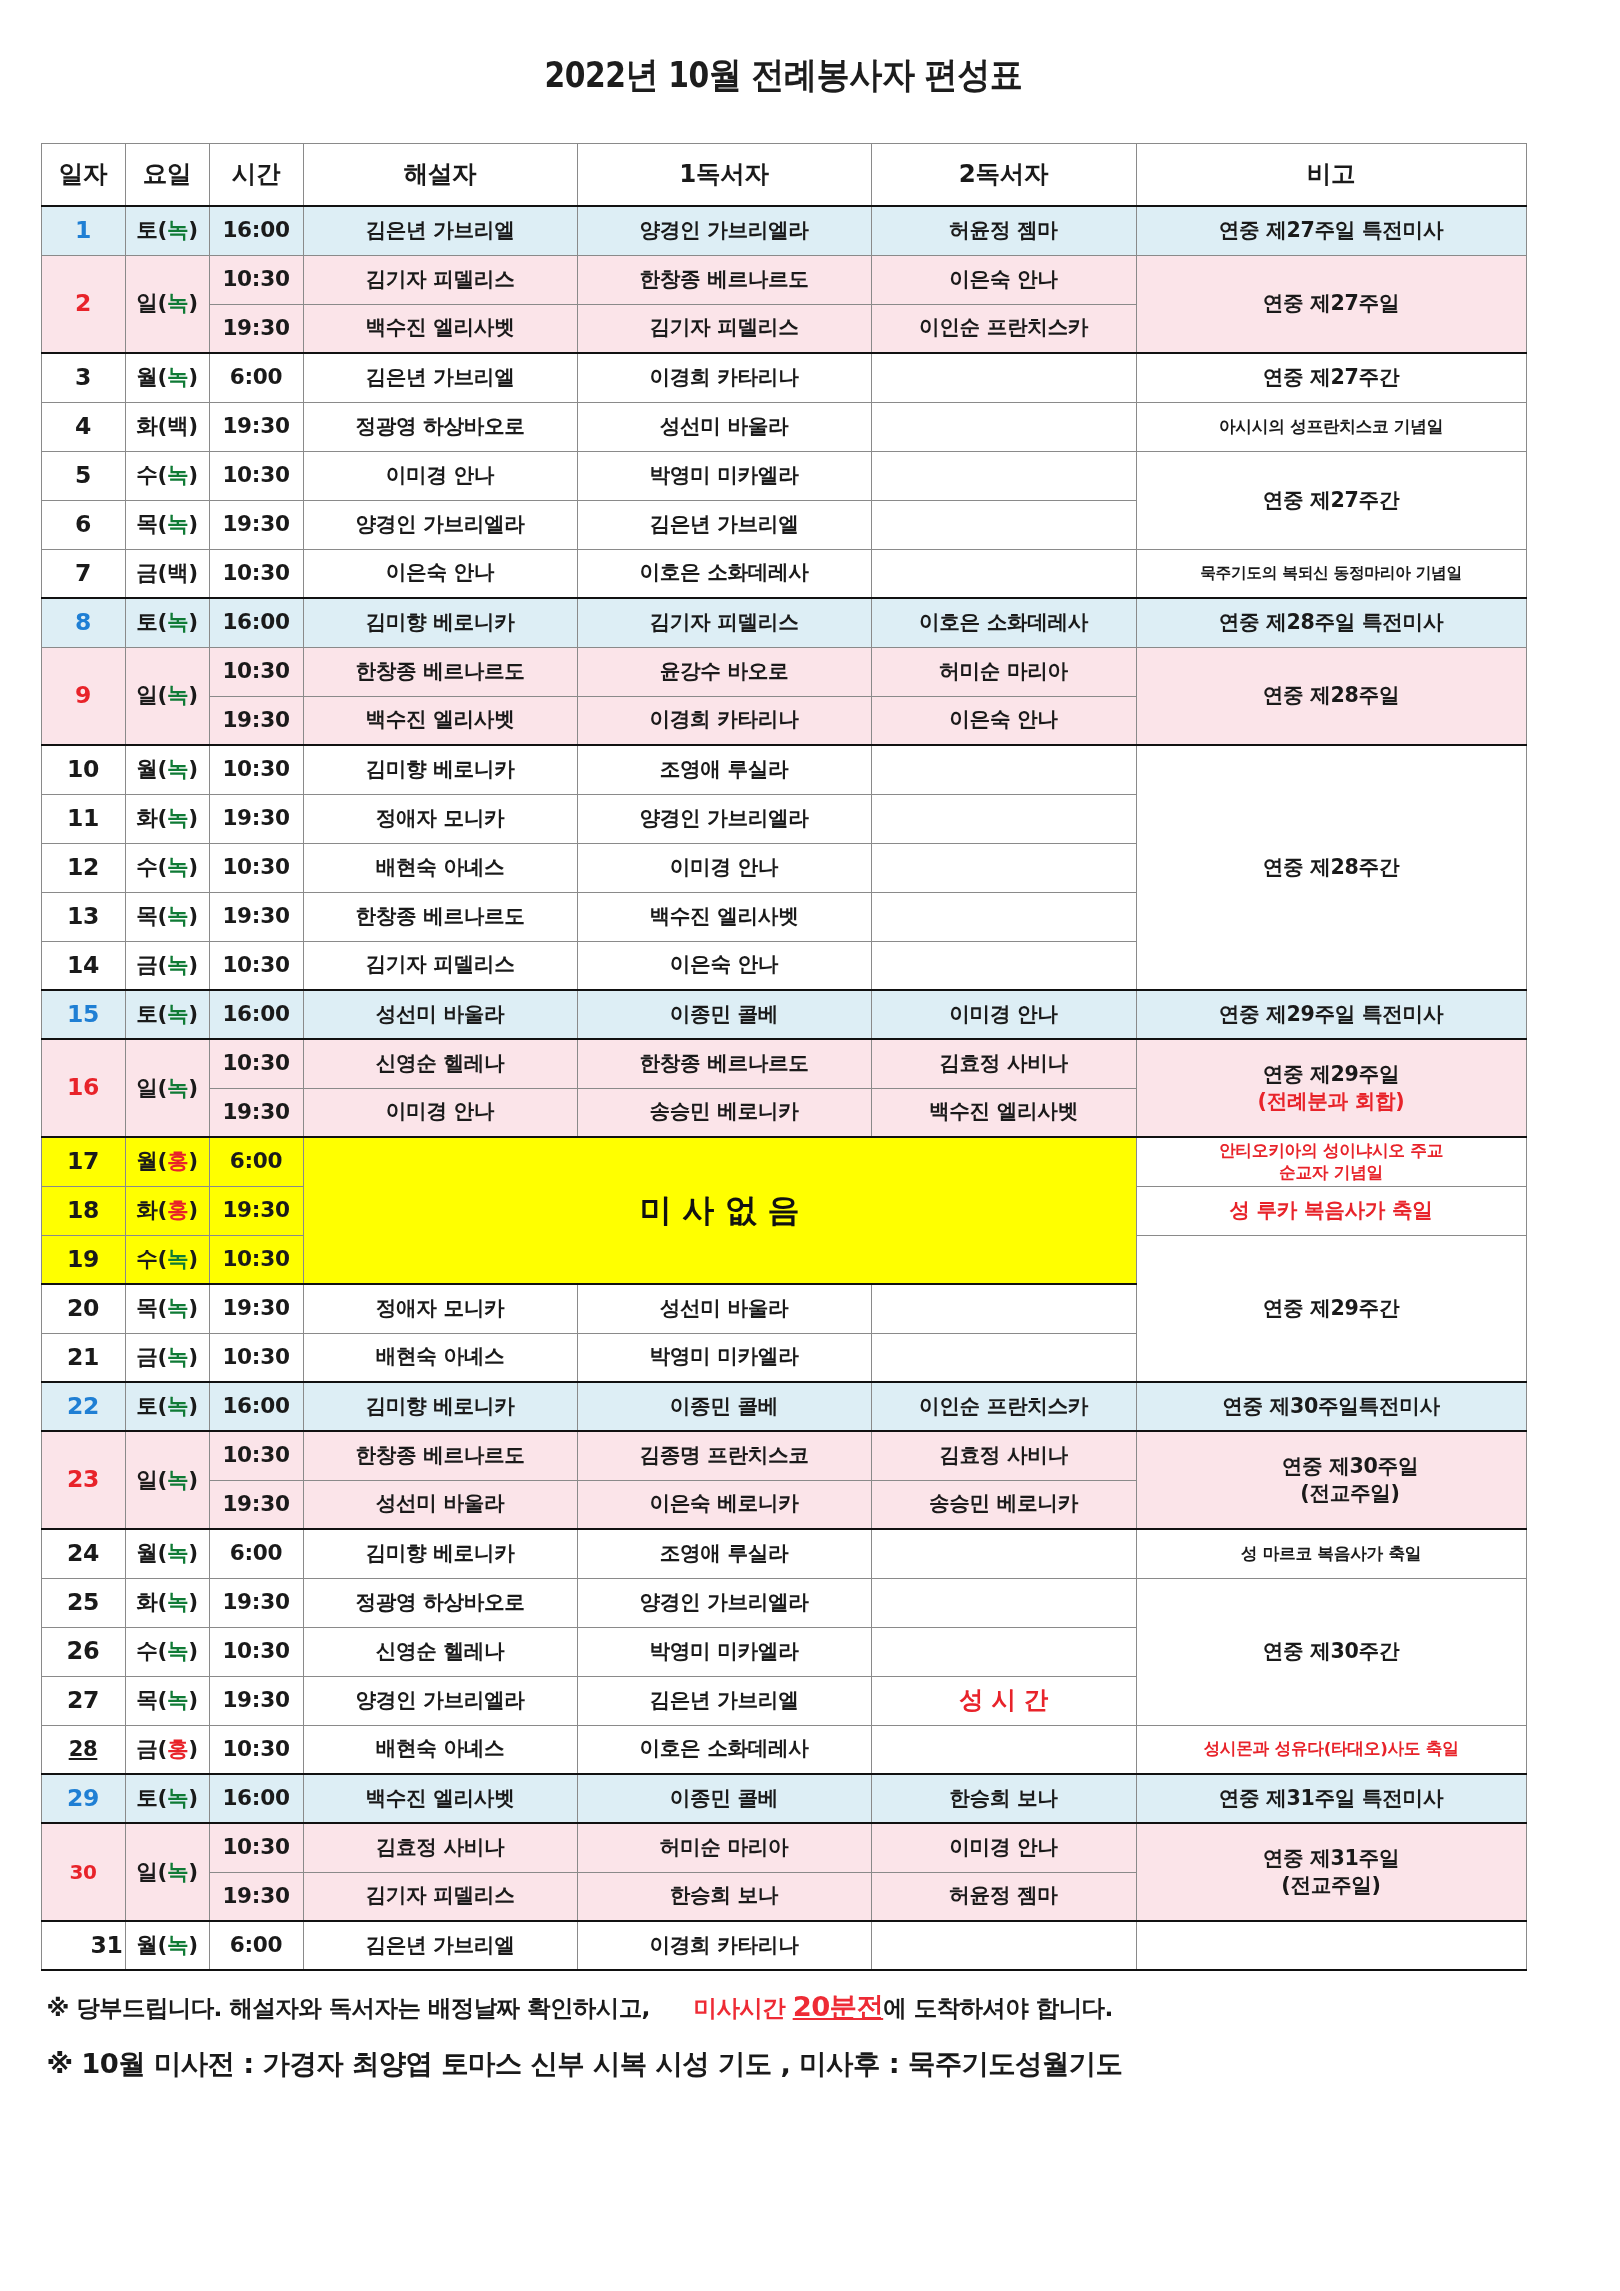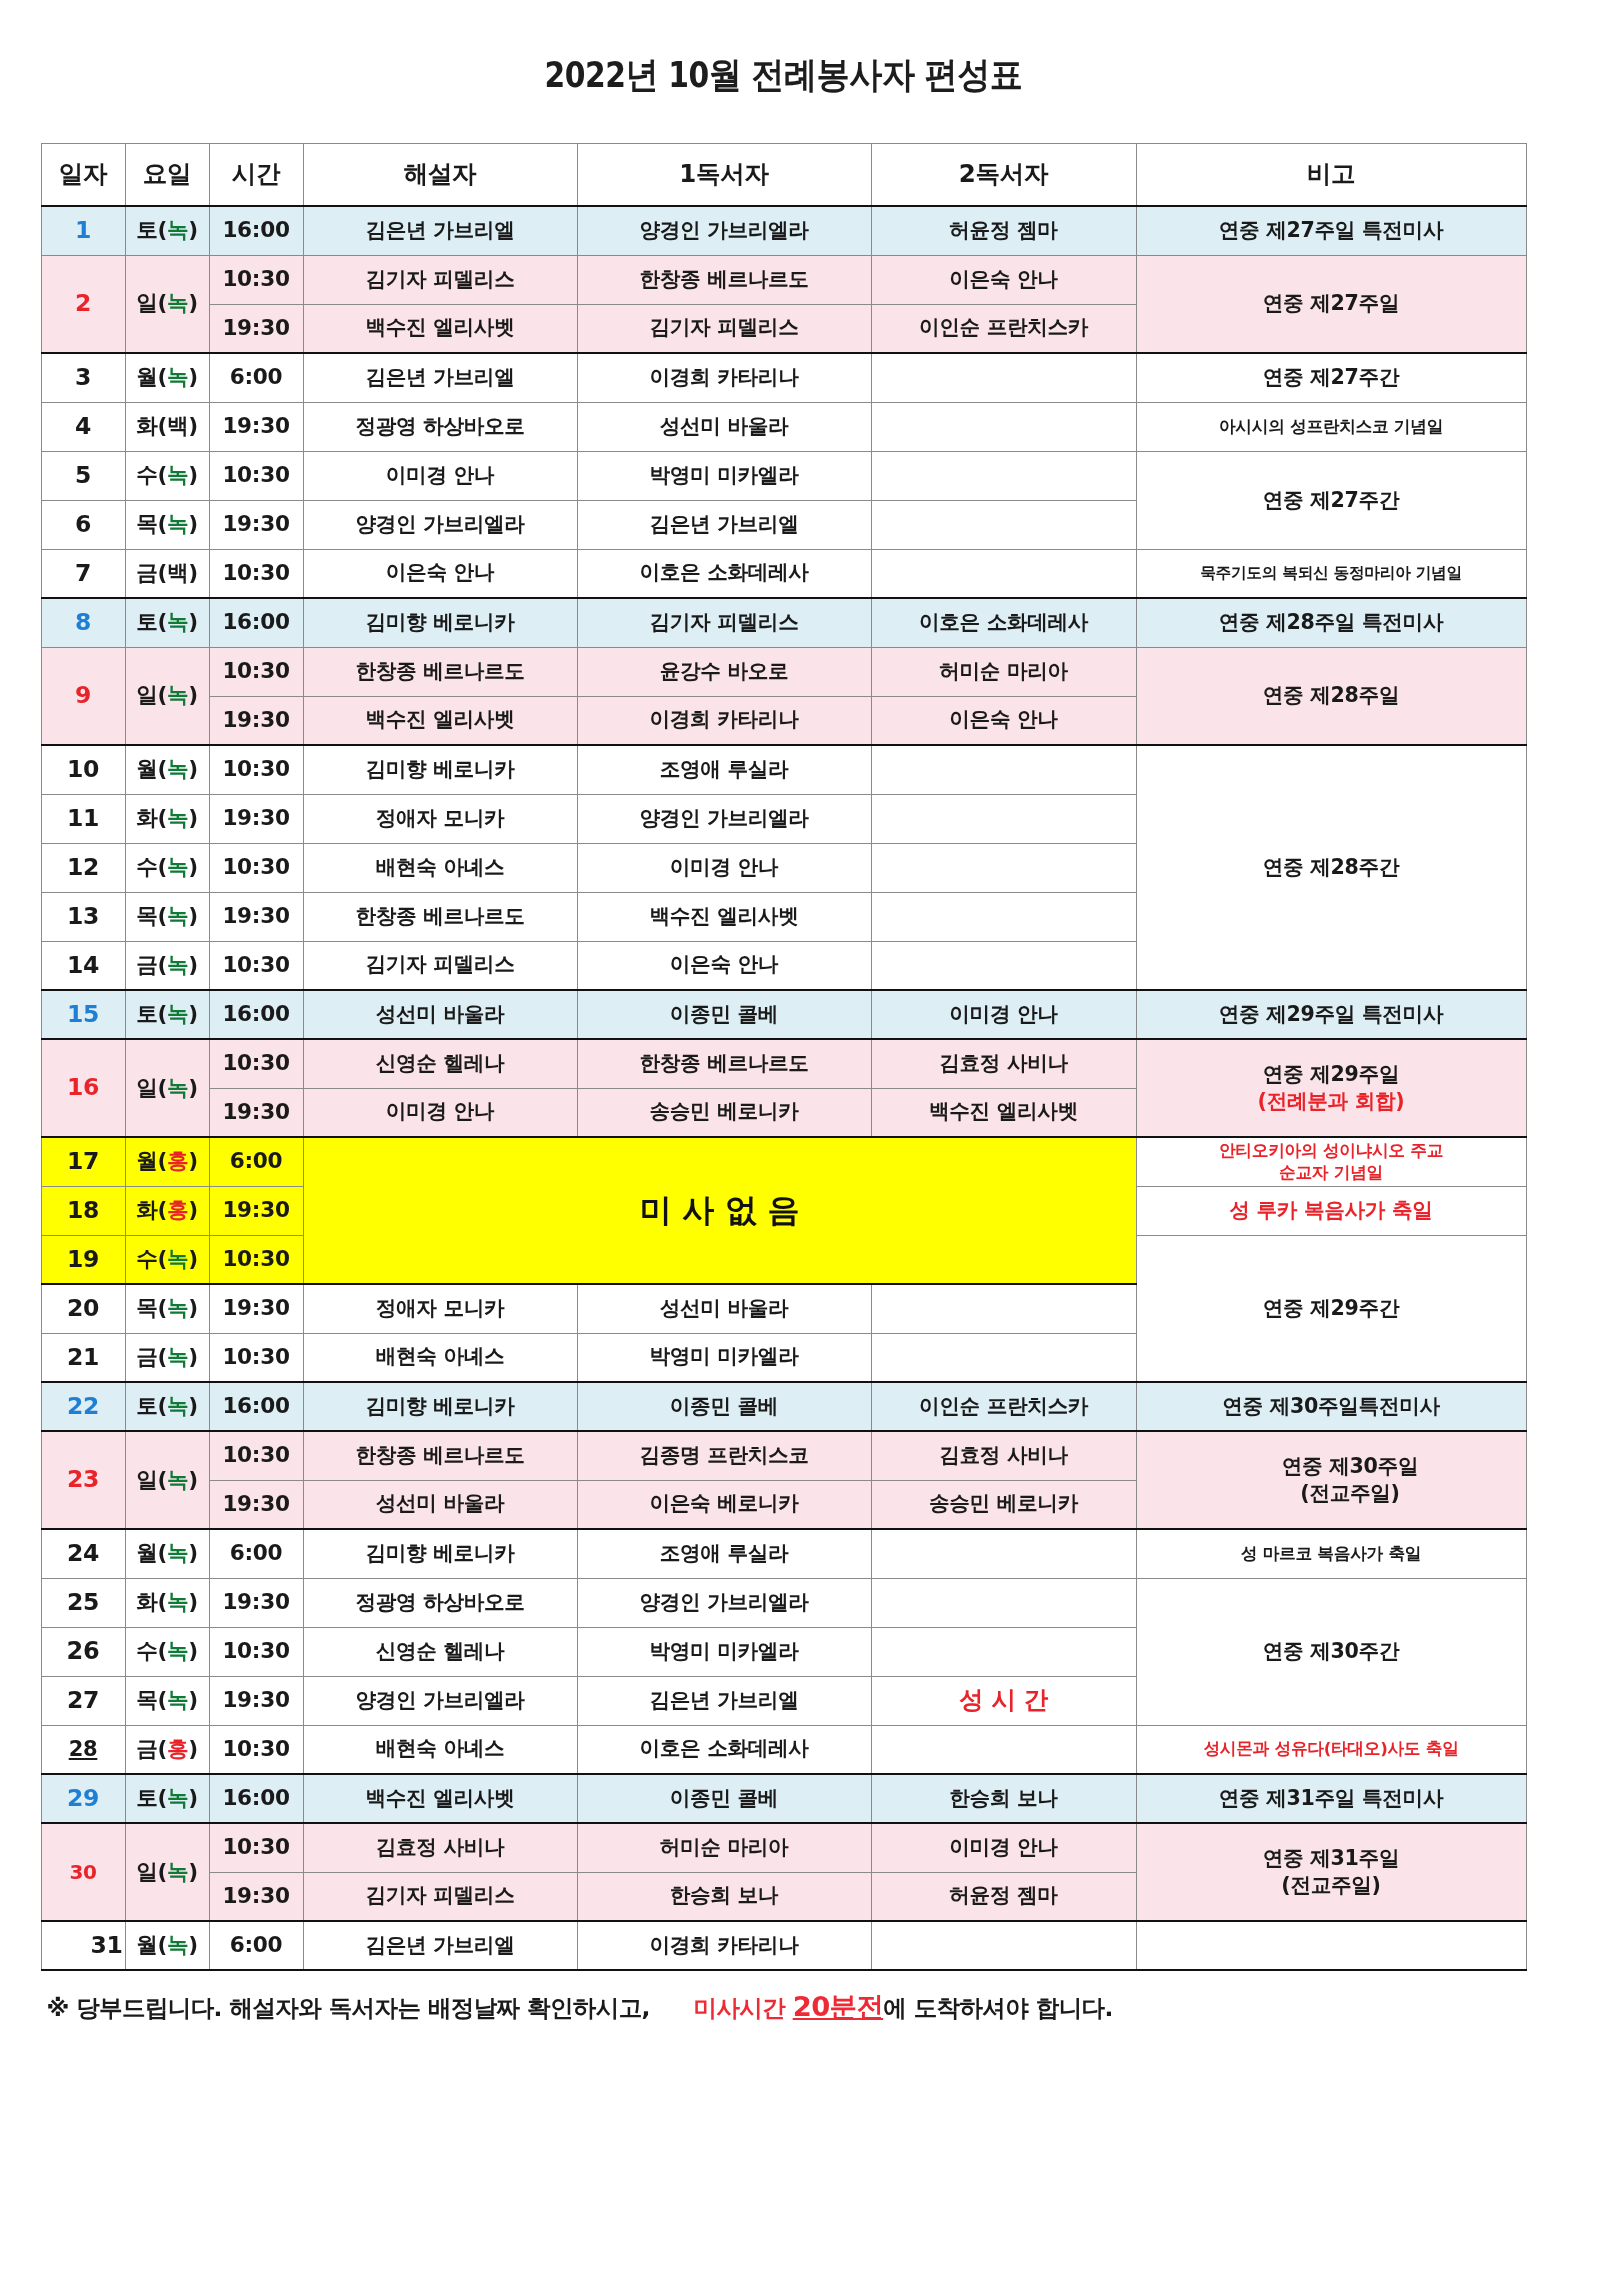--- a/index.html
+++ b/index.html
@@ -469,16 +469,17 @@
             <td class="bg-white last-col" rowspan="1" style="line-height: 1.3;"><span></span></td>
           </tr>
         </tbody>
     </table>
   </div>
 
   <div class="footer">
     <div class="foot-line-1">
       <span>※ 당부드립니다. 해설자와 독서자는 배정날짜 확인하시고, </span><span class="hl-red">미사시간 </span><span class="hl-under">20분전</span><span>에 도착하셔야 합니다.</span>
     </div>
+    <div class="foot-line-2">※ 10월 미사전 : 가경자 최양엽 토마스 신부 시복 시성 기도 ,  미사후 : 묵주기도성월기도</div>
   </div>
 
 </div>
 
 
 </body></html>

